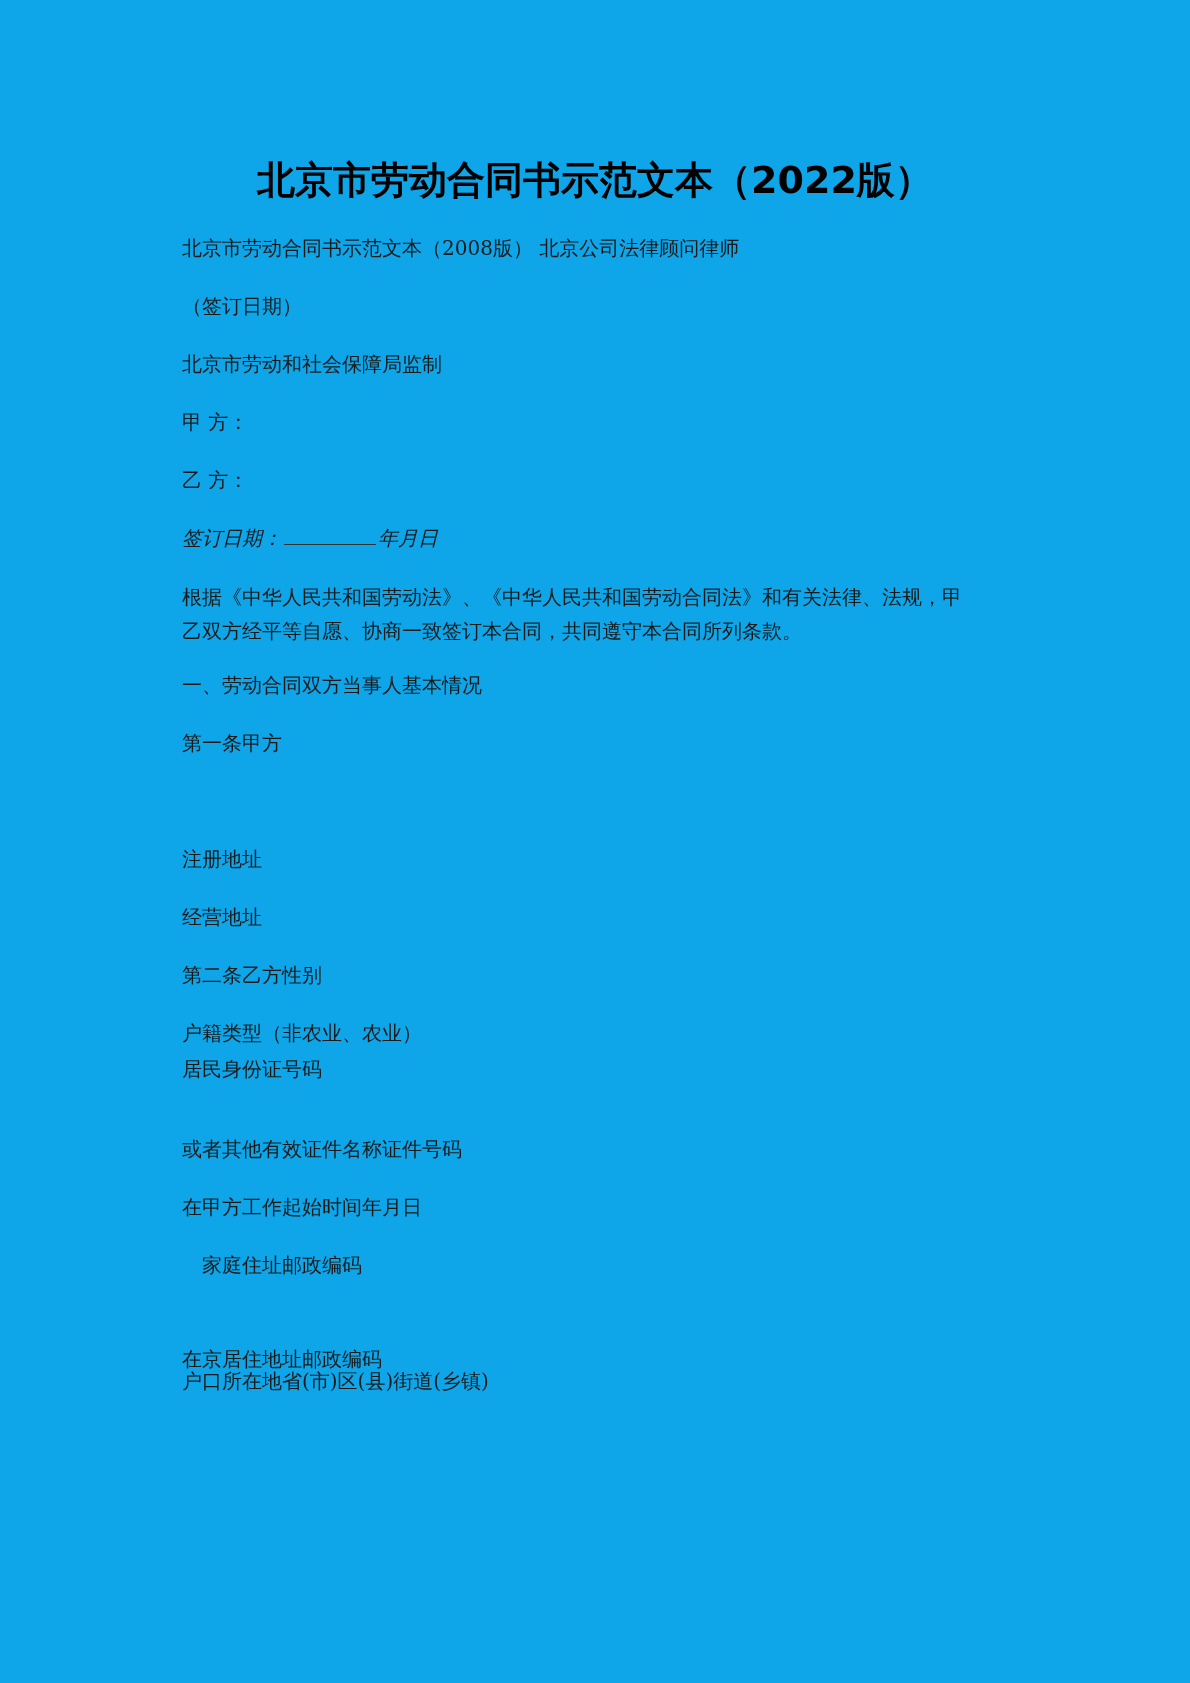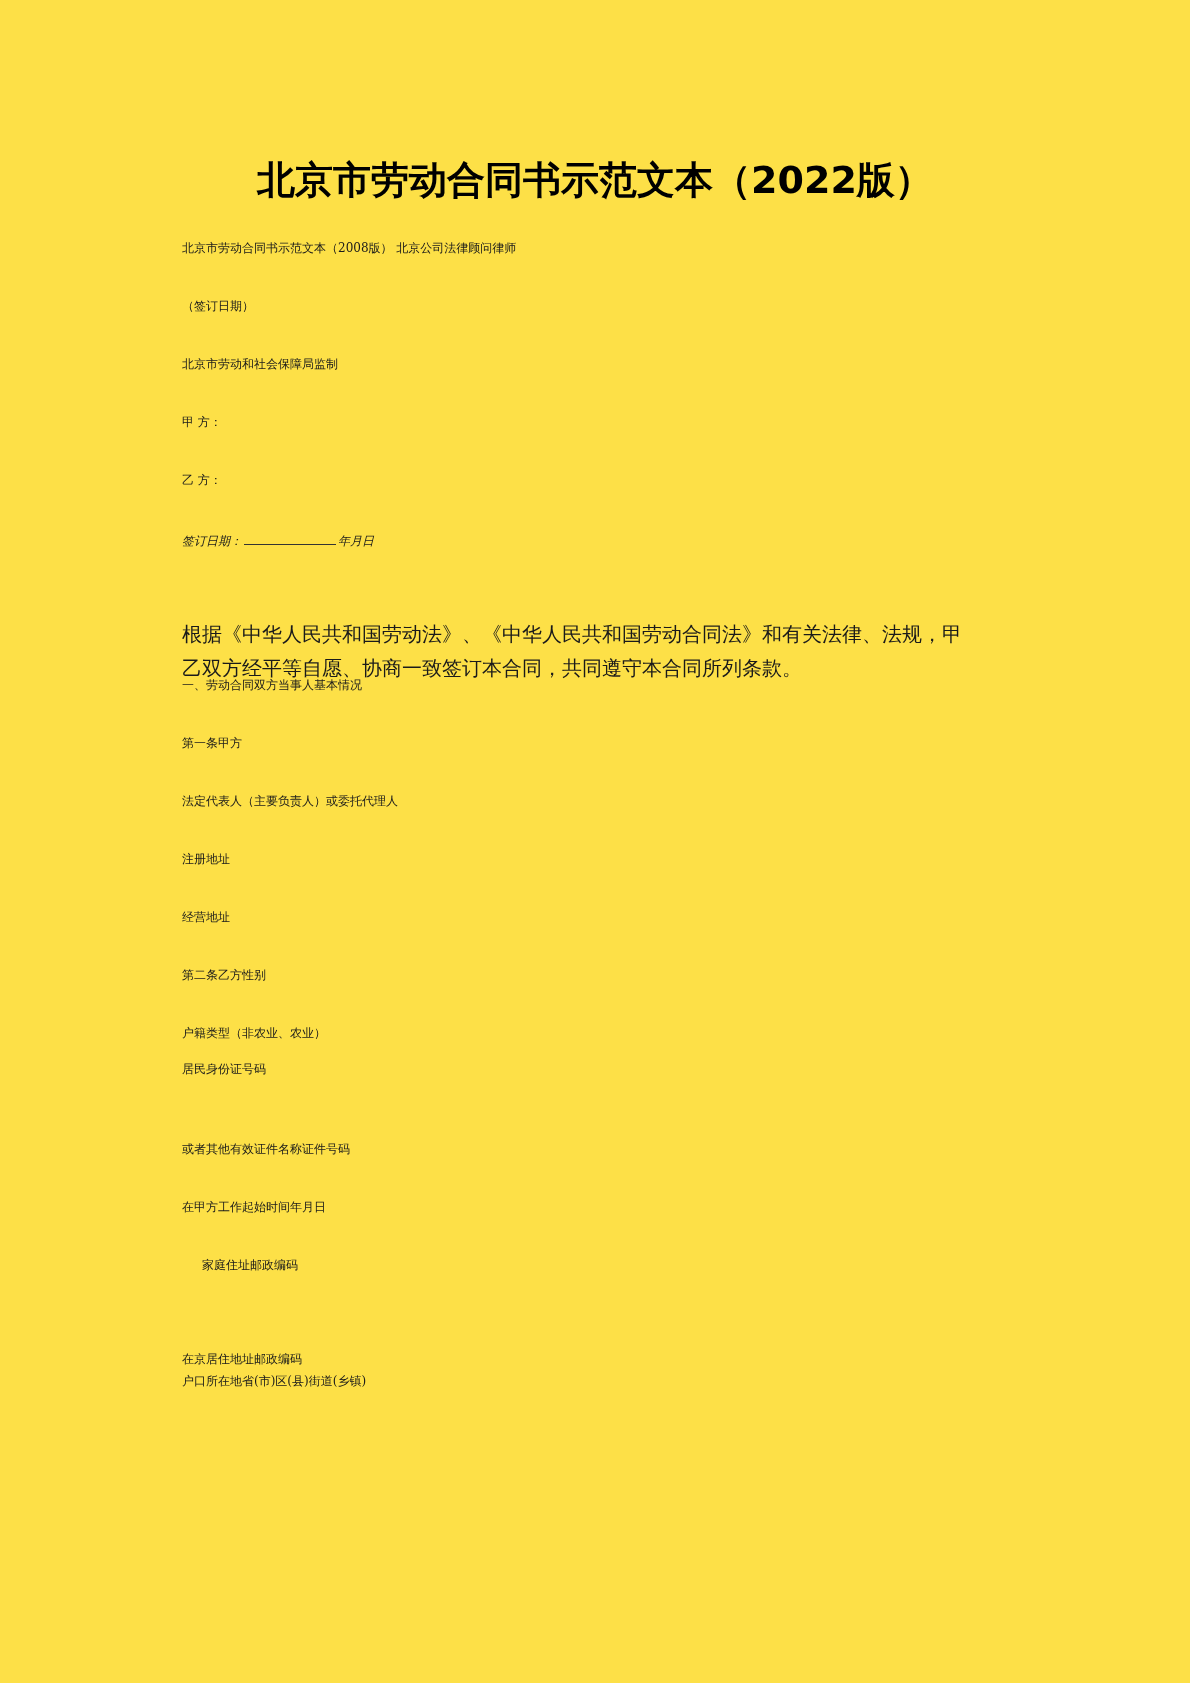--- a/index.html
+++ b/index.html
@@ -13,40 +13,40 @@
       position: relative;
       overflow: hidden;
       color: #111111;
       font-family: "DejaVu Serif", "Liberation Serif", serif;
     }
     .page {
       position: absolute;
       left: 0; top: 0;
       width: 1190px;
       height: 1683px;
-      background: #fde047;
+      background: #0ea5e9;
     }
     .title {
       position: absolute;
       left: 0;
       width: 1190px;
       top: 150px;
       text-align: center;
       font-family: "DejaVu Sans", "Liberation Sans", sans-serif;
       font-weight: bold;
       font-size: 38px;
       line-height: 60px;
       letter-spacing: 0px;
       color: #000000;
       margin: 0;
     }
     .line {
       position: absolute;
       left: 182px;
-      font-size: 12px;
+      font-size: 20px;
       line-height: 24px;
       white-space: nowrap;
       color: #1a1a1a;
       margin: 0;
     }
     .para {
       position: absolute;
       left: 182px;
       width: 840px;
       font-size: 20px;
@@ -77,29 +77,28 @@
   <p class="line" style="top:352px;">北京市劳动和社会保障局监制</p>
 
   <p class="line" style="top:410px;">甲  方：</p>
 
   <p class="line" style="top:468px;">乙  方：</p>
 
   <p class="line" style="top:526px;font-style:italic;">
     <span>签订日期：</span><span class="blank"></span><span>年月日</span>
   </p>
 
-  <div class="para" style="top:580px;margin-top:37px;">
+  <div class="para" style="top:580px;">
     <div>根据《中华人民共和国劳动法》、《中华人民共和国劳动合同法》和有关法律、法规，甲</div>
     <div>乙双方经平等自愿、协商一致签订本合同，共同遵守本合同所列条款。</div>
   </div>
 
   <p class="line" style="top:673px;">一、劳动合同双方当事人基本情况</p>
 
   <p class="line" style="top:731px;">第一条甲方</p>
-  <p class="line" style="top:789px;">法定代表人（主要负责人）或委托代理人</p>
   <p class="line" style="top:847px;">注册地址</p>
   <p class="line" style="top:905px;">经营地址</p>
   <p class="line" style="top:963px;">第二条乙方性别</p>
   <p class="line" style="top:1021px;">户籍类型（非农业、农业）</p>
   <p class="line" style="top:1057px;">居民身份证号码</p>
   <p class="line" style="top:1137px;">或者其他有效证件名称证件号码</p>
   <p class="line" style="top:1195px;">在甲方工作起始时间年月日</p>
   <p class="line" style="top:1253px;margin-left:20px;">家庭住址邮政编码</p>
   <p class="line" style="top:1311px;margin-top:36px;">在京居住地址邮政编码</p>
   <p class="line" style="top:1369px;">户口所在地省(市)区(县)街道(乡镇)</p>

